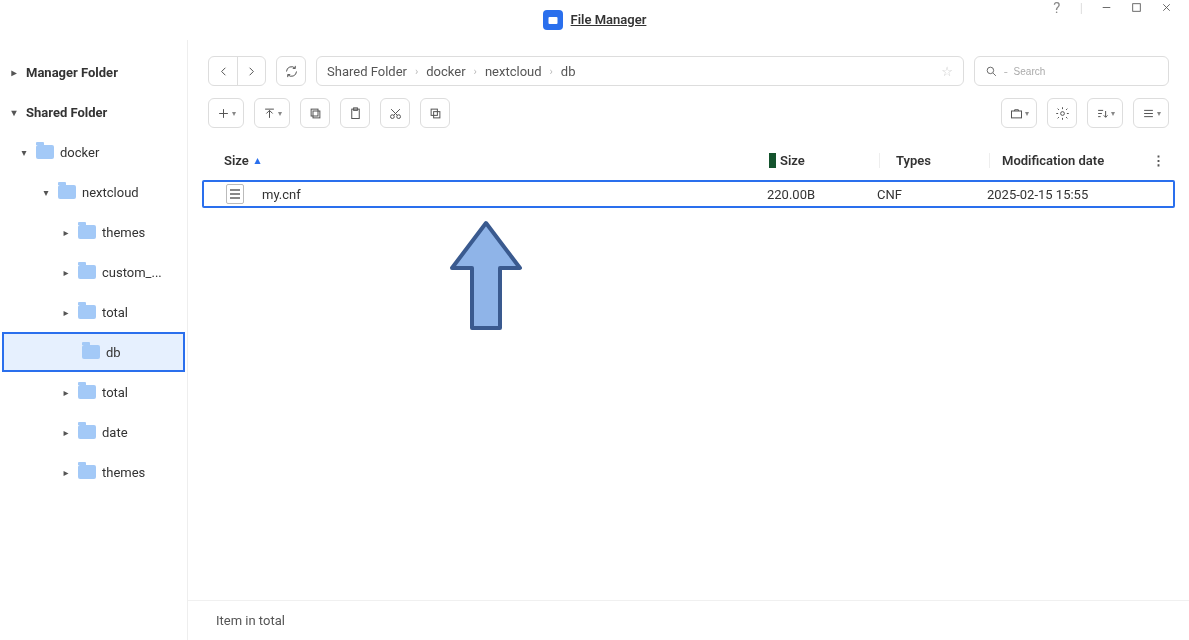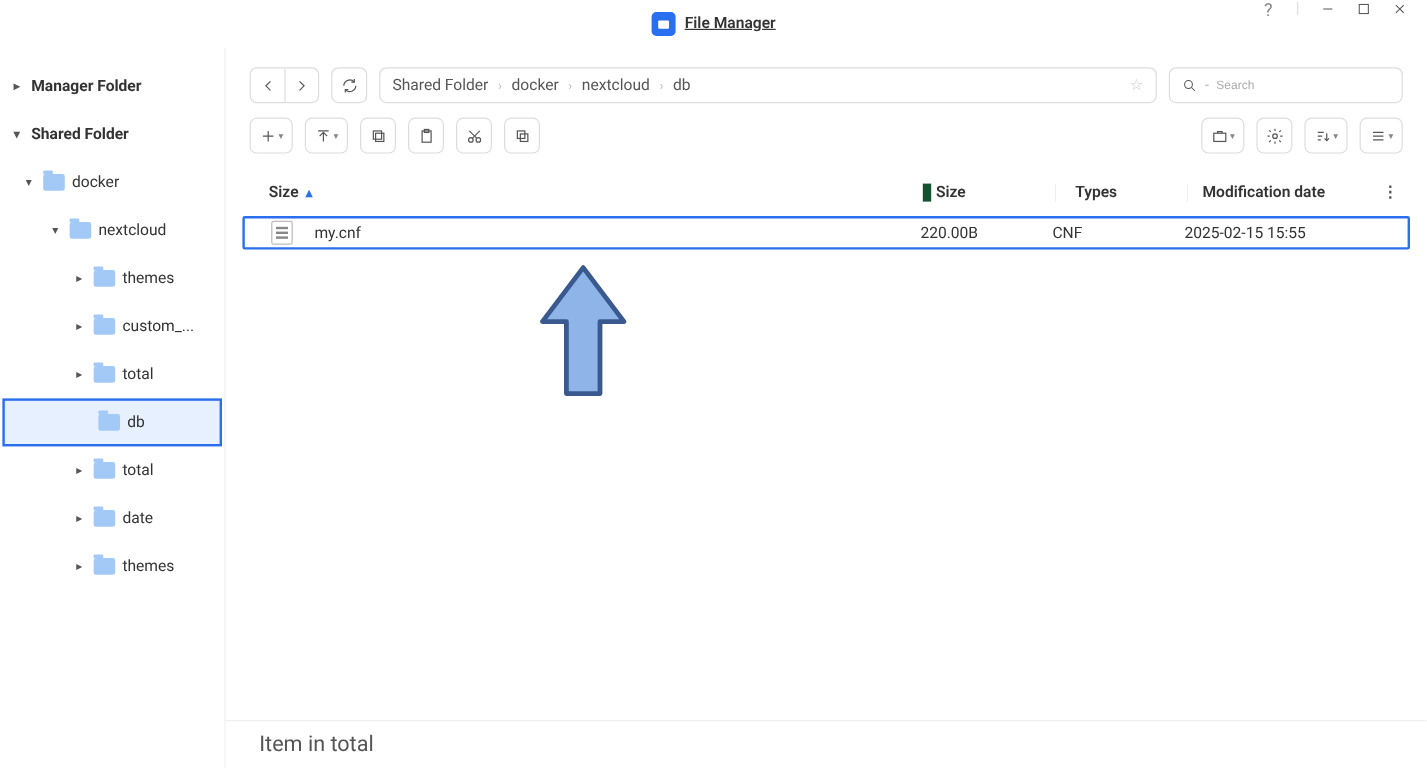--- a/index.html
+++ b/index.html
@@ -267,21 +267,21 @@
     .statusbar {
       position: absolute;
       bottom: 0;
       left: 0;
       right: 0;
       height: 40px;
       display: flex;
       align-items: center;
       padding: 0 28px;
       color: #555;
-      font-size: 18px;
+      font-size: 13px;
       border-top: 1px solid #f0f0f0;
       background: #fff;
     }
 
     svg.ico { width: 15px; height: 15px; stroke: #555; fill: none; stroke-width: 1.6; }
     svg.ico-sm { width: 13px; height: 13px; }
   </style>
 </head>
 <body>
 

